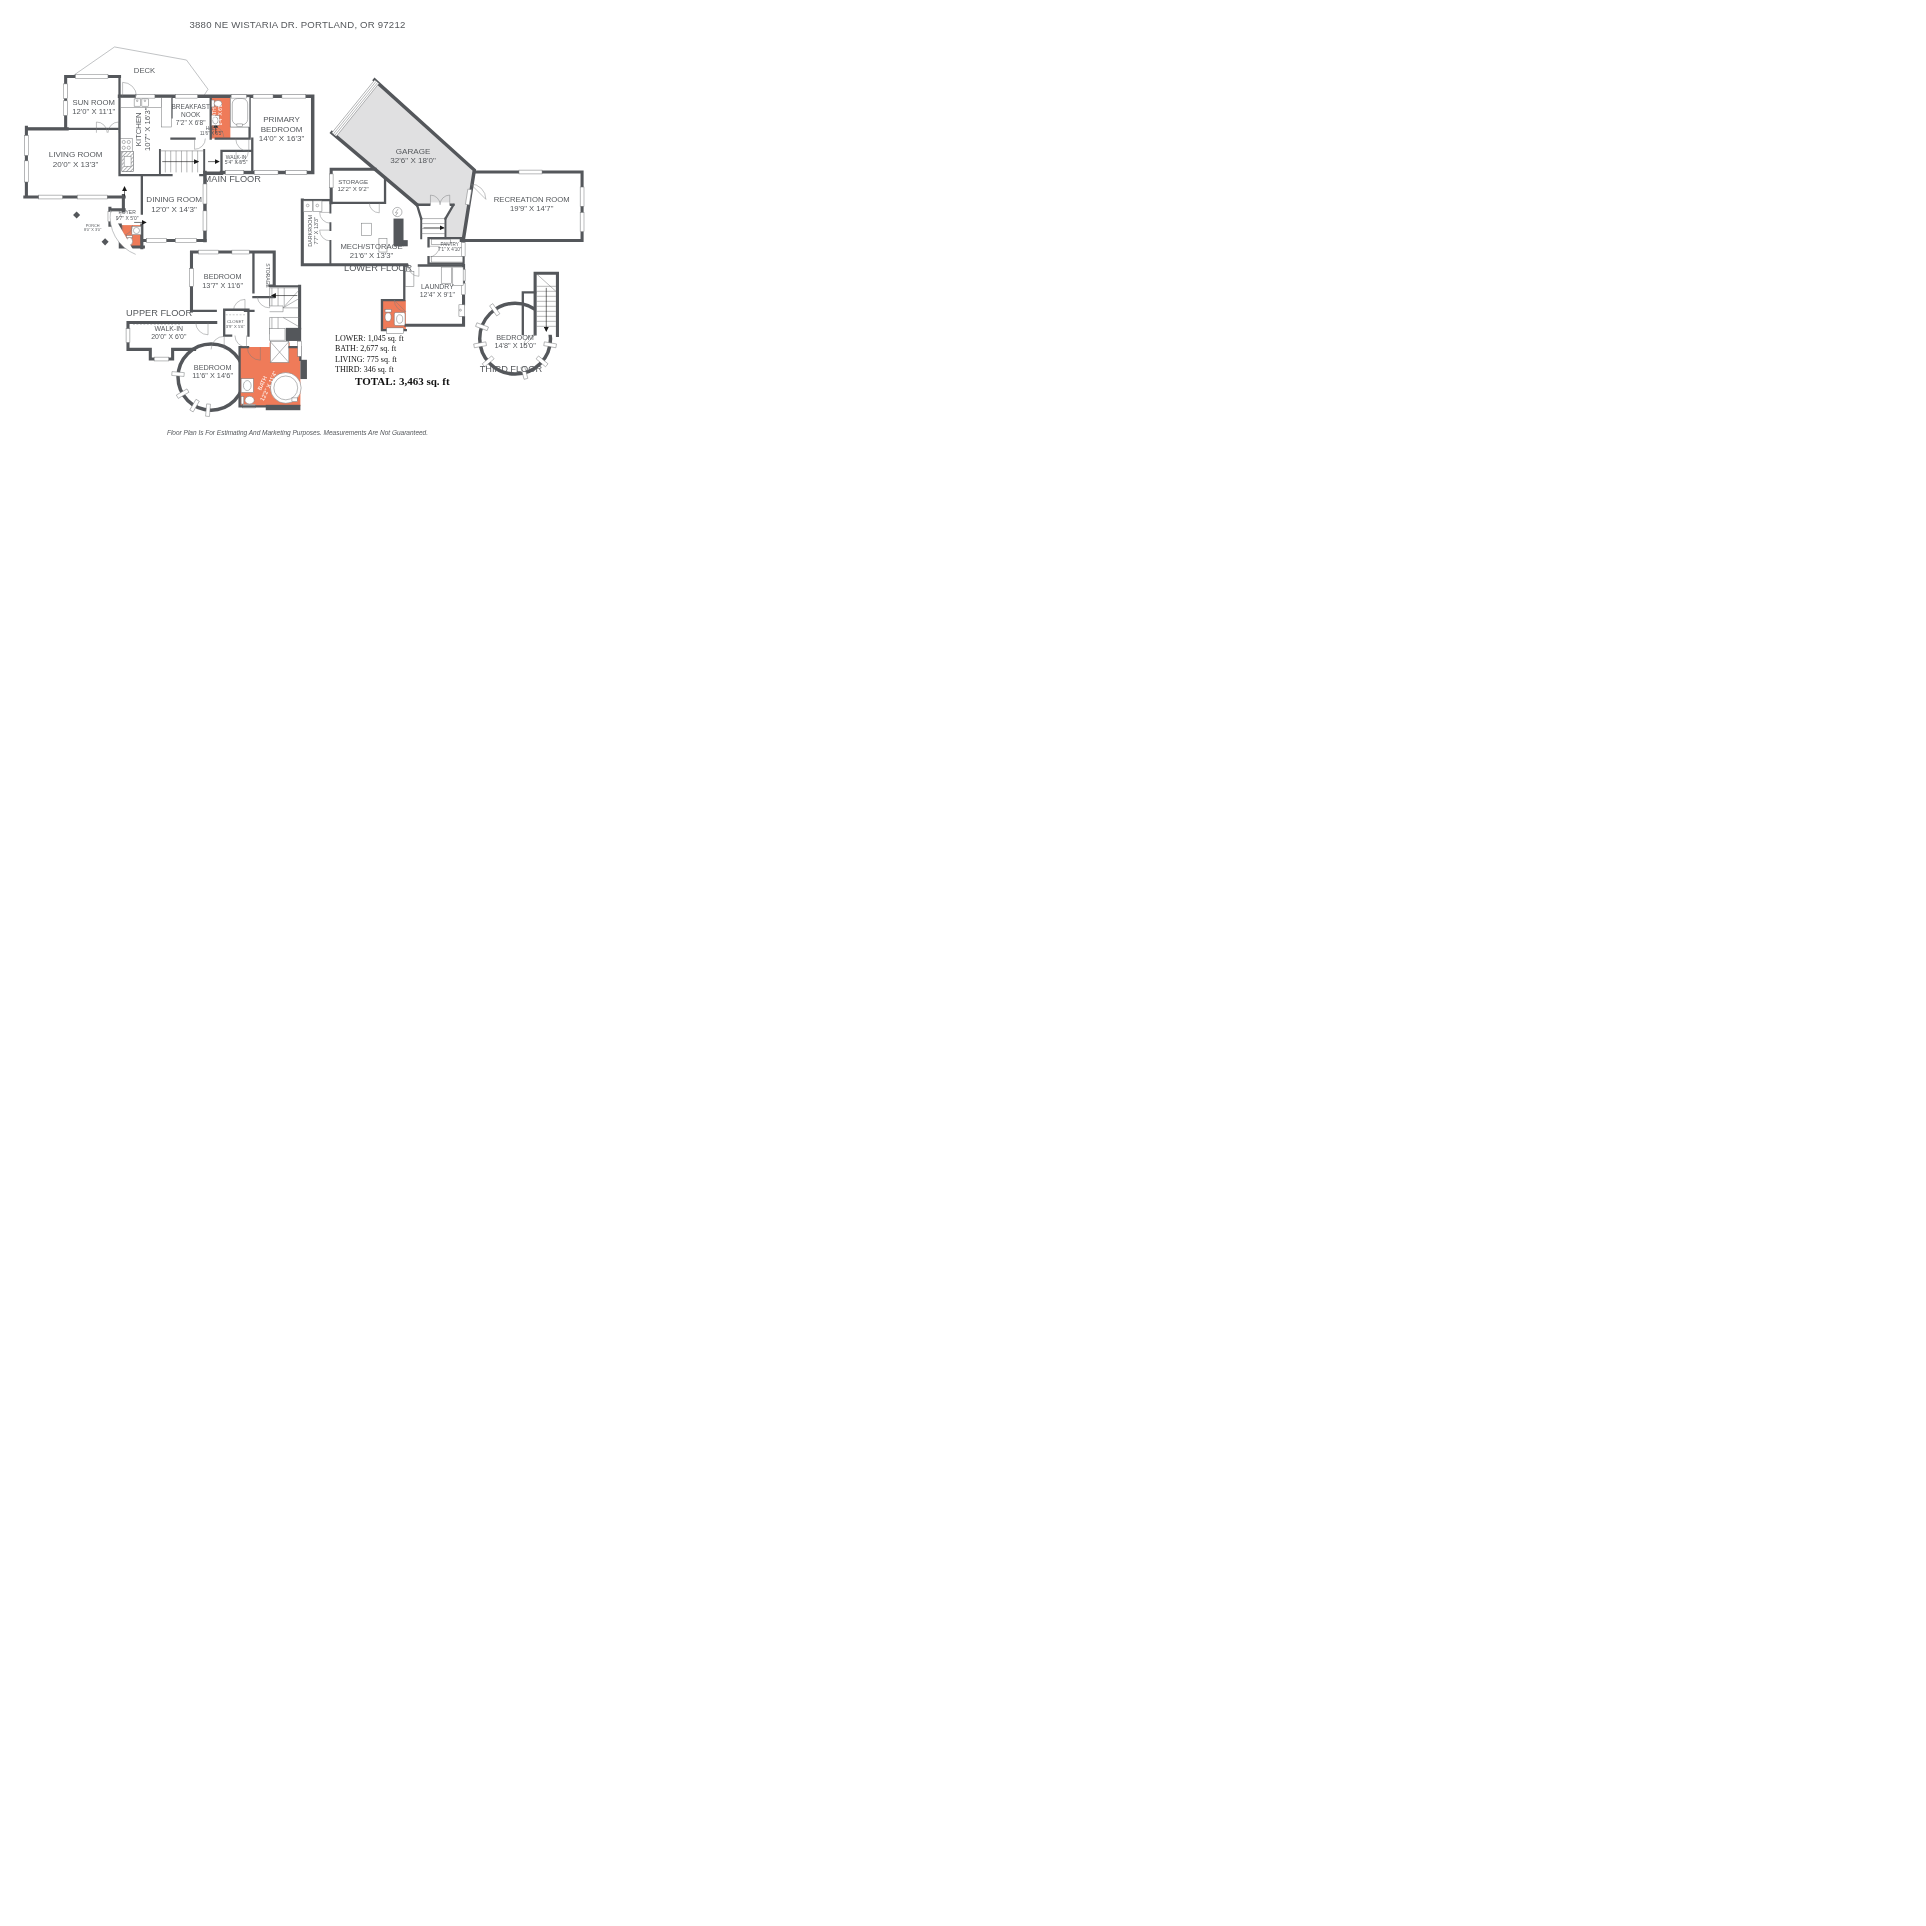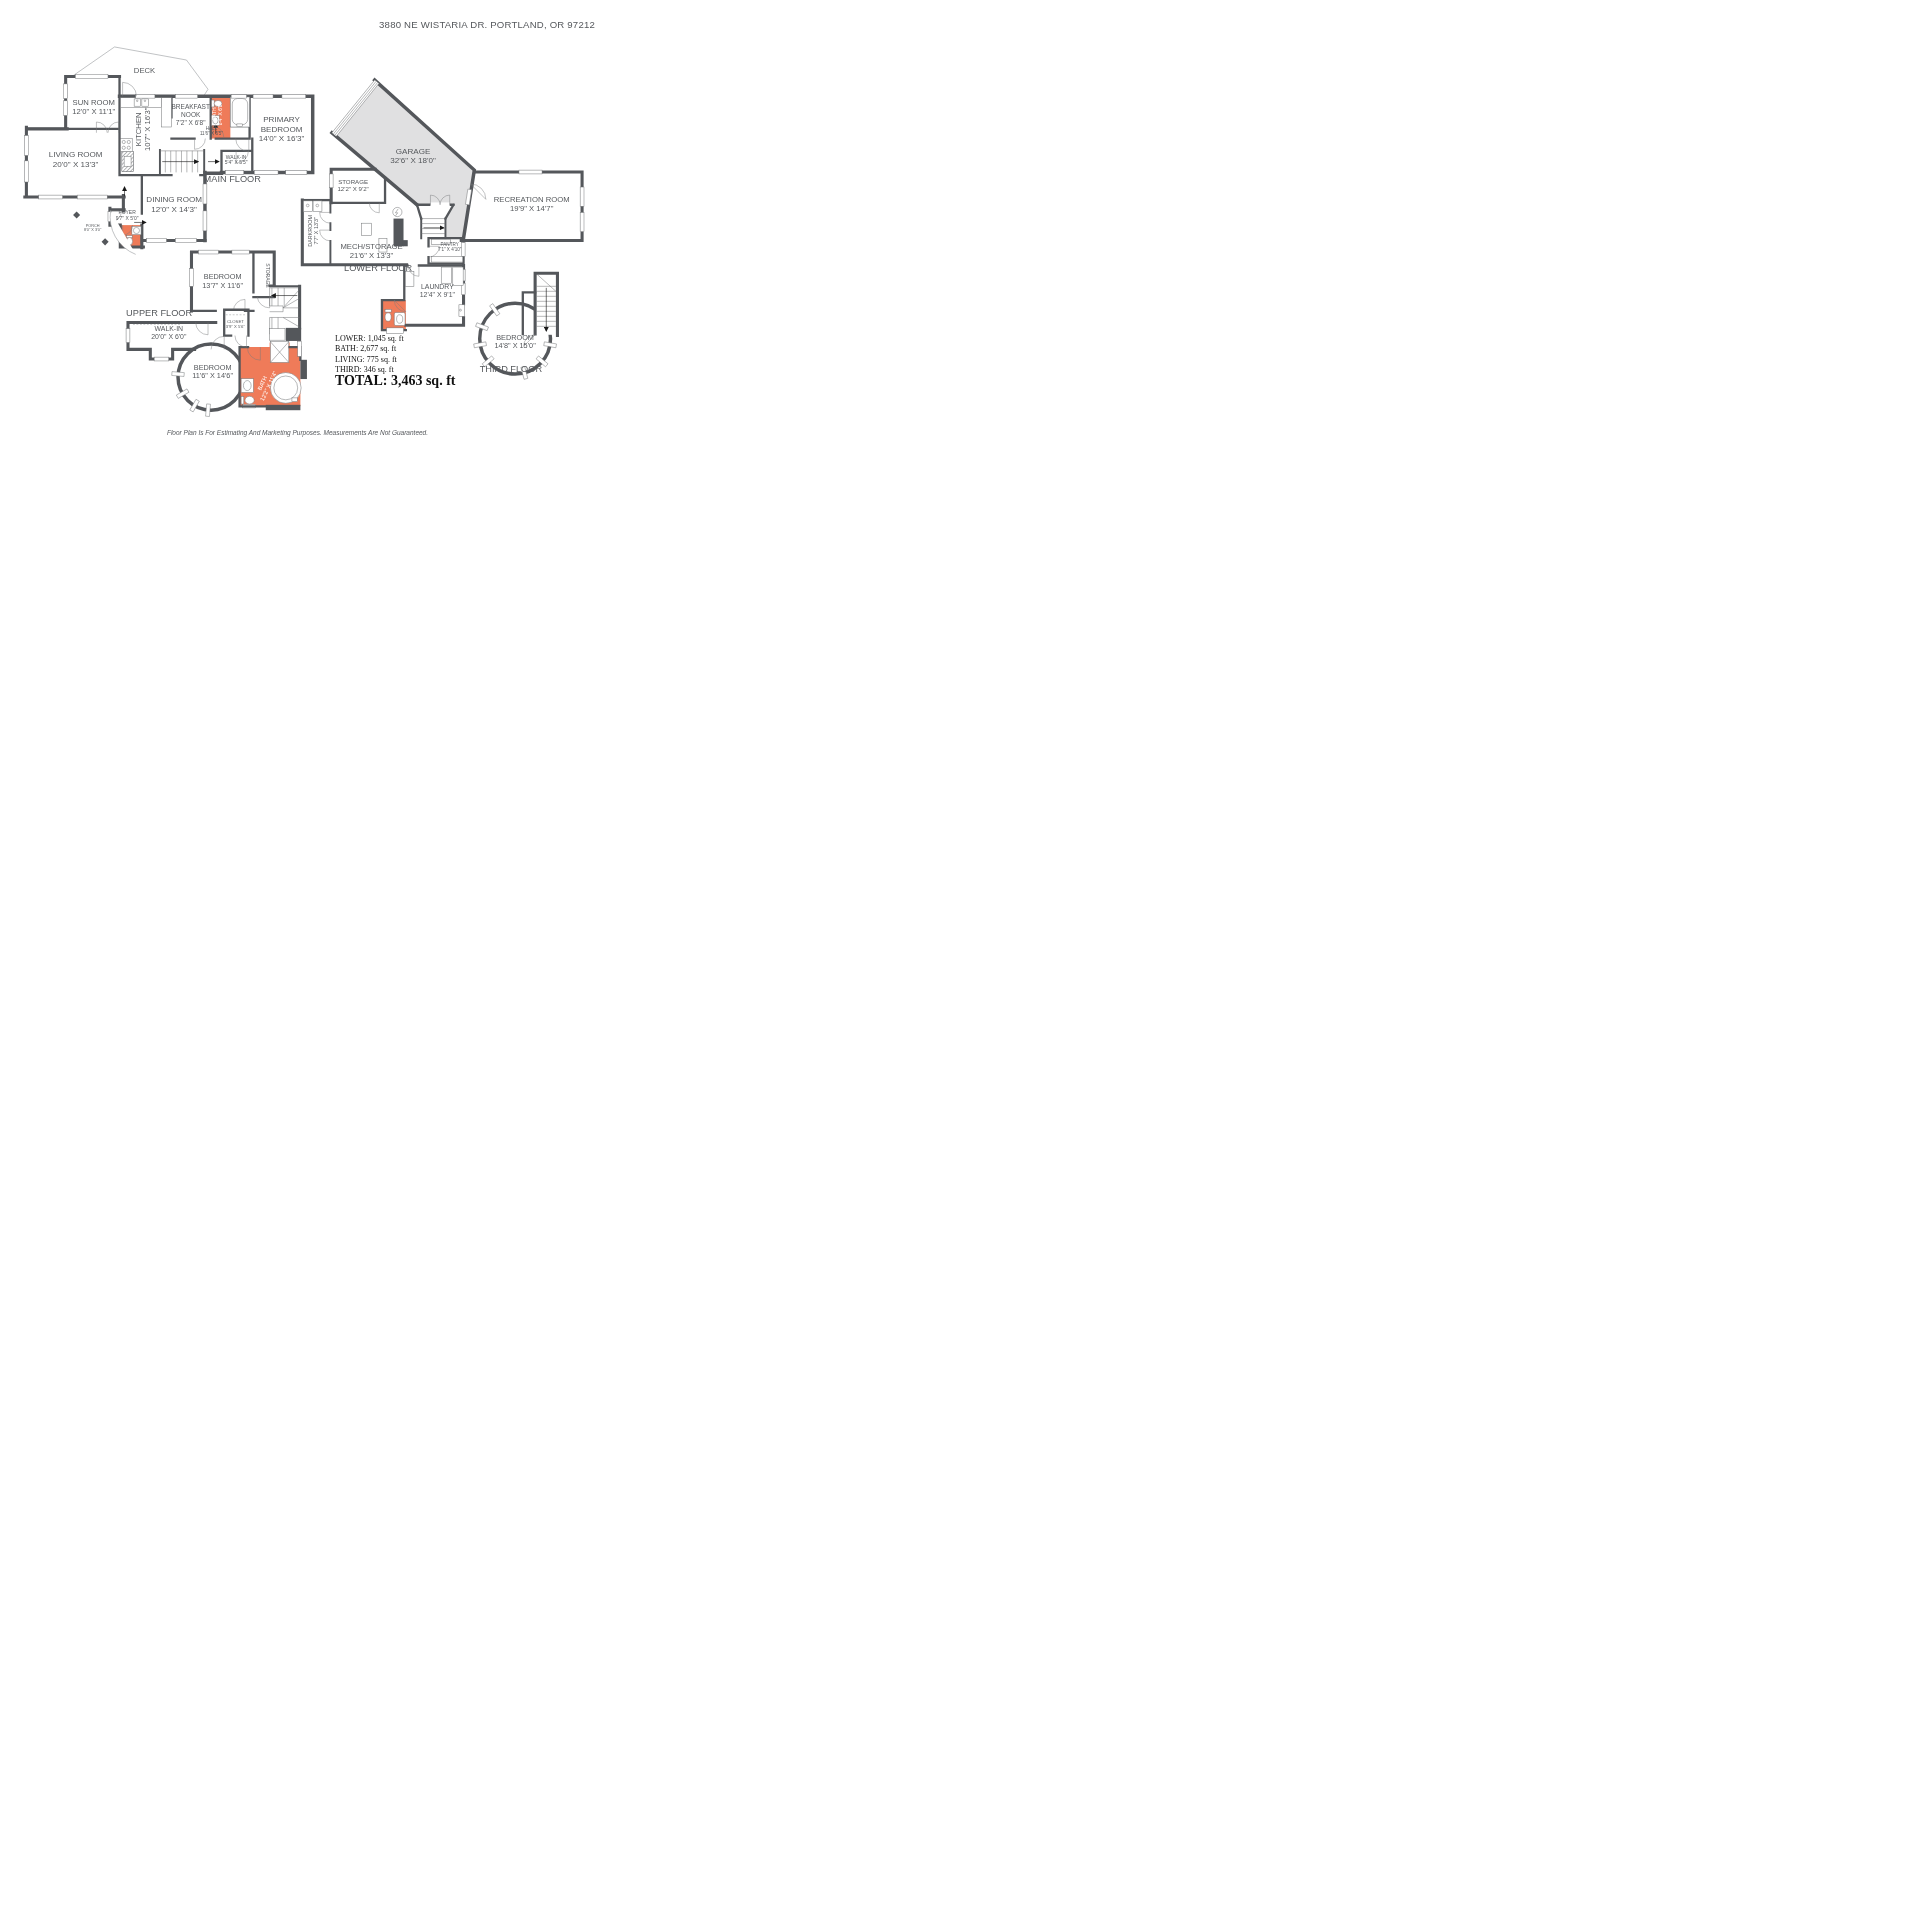--- a/index.html
+++ b/index.html
@@ -1,23 +1,23 @@
 <!DOCTYPE html>
 <html style="--wall: #54575B; --label: #55585C; --bath: #EF7B59; --garage: #E0E0E1; --deck: #9A9DA0; --summary: #111111;font-size:6.2px"><head>
 <meta charset="utf-8">
 <style>
   html,body{margin:0;padding:0;background:#ffffff;}
   .canvas{position:relative;width:595px;height:446px;background:#fff;overflow:hidden;
           font-family:"Liberation Sans",sans-serif;}
   .overlay{position:absolute;left:0;top:0;width:100%;height:100%;pointer-events:none;}
-  .addr{position:absolute;top:19px;left:0;width:100%;text-align:right;
+  .addr{position:absolute;top:19px;left:0;width:100%;text-align:center;
         font-size:9.6px;letter-spacing:0.2px;color:var(--label,#55585C);}
   .summary{position:absolute;left:335px;top:334px;color:var(--summary,#111);
            font-size:8px;line-height:10.4px;white-space:nowrap;font-family:Liberation Serif, serif;}
-  .summary .total{font-weight:bold;font-size:14px;}
+  .summary .total{font-weight:bold;font-size:11px;margin-left:20px;}
   .disclaimer{position:absolute;bottom:10px;left:0;width:100%;text-align:center;
               font-style:italic;font-size:6.5px;color:#55585C;}
   svg{position:absolute;left:0;top:0;}
   svg text{font-family:"Liberation Sans",sans-serif;letter-spacing:0px;}
   .w9{stroke:var(--wall,#54575B);stroke-width:9;fill:none;stroke-linecap:square;}
   .w8{stroke:var(--wall,#54575B);stroke-width:8;fill:none;stroke-linecap:square;}
   .w6{stroke:var(--wall,#54575B);stroke-width:6;fill:none;stroke-linecap:square;}
   .w5{stroke:var(--wall,#54575B);stroke-width:5;fill:none;stroke-linecap:square;}
   .thin{stroke:#6E7173;stroke-width:1.3;fill:none;}
   .fix{stroke:#6E7173;stroke-width:1.3;fill:#fff;}

